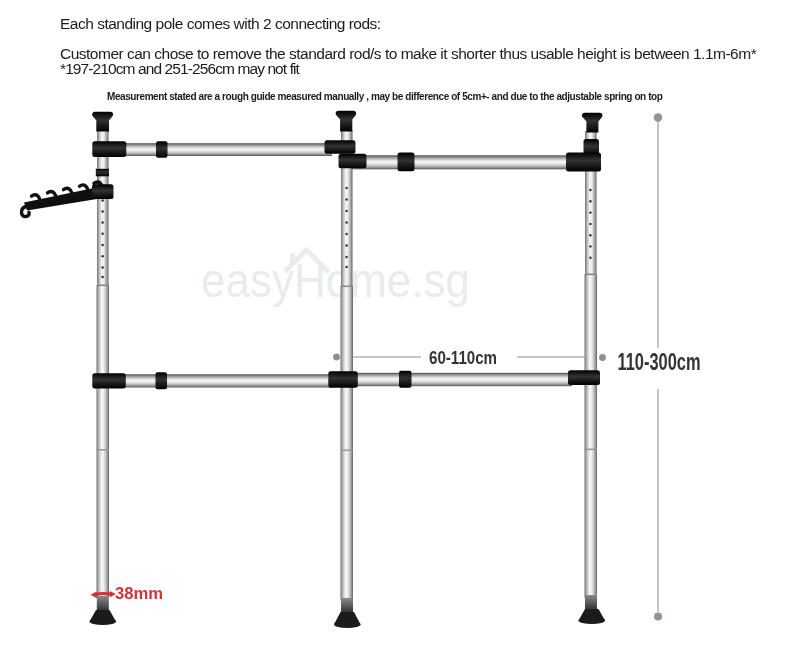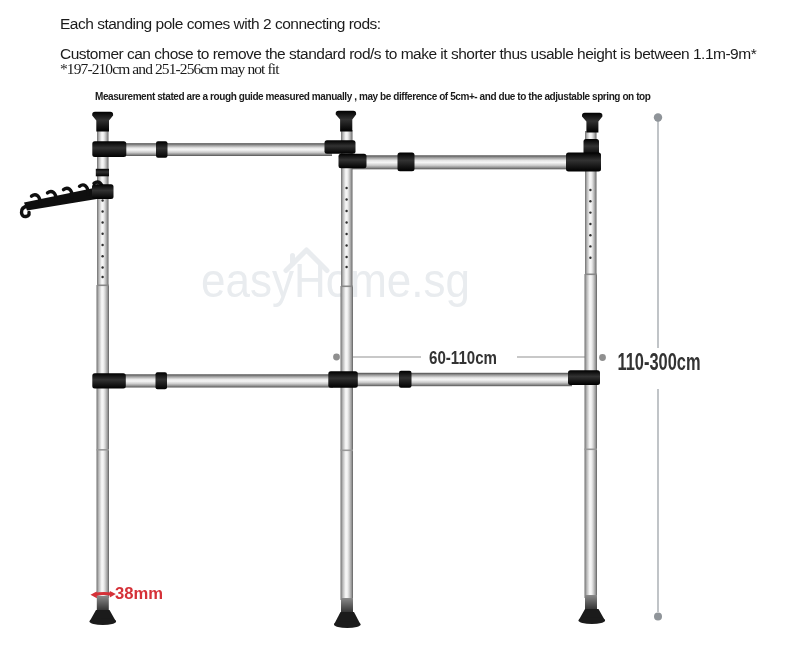--- a/index.html
+++ b/index.html
@@ -7,25 +7,25 @@
          font-family:"Liberation Sans", sans-serif;}
   .txt{position:absolute;color:#1b1b1b;font-size:15.5px;line-height:15px;white-space:nowrap;}
 </style>
 </head>
 <body>
 <div id="stage">
 
   <div class="txt" id="l1" style="left:60px;top:16px;letter-spacing:-0.5px;">Each standing pole comes with 2 connecting rods:</div>
 
 
-  <div class="txt" id="l3" style="left:60px;top:46px;letter-spacing:-0.5px;">Customer can chose to remove the standard rod/s to make it shorter thus usable height is between 1.1m-9m*</div>
-
-  <div class="txt" id="l4" style="left:60px;top:61px;letter-spacing:-0.9px;font-family:Liberation Serif, serif;">*197-210cm and 251-256cm may not fit</div>
-
-  <div class="txt" id="l5" style="left:47px;top:89px;font-size:10px;font-weight:bold;letter-spacing:-0.42px;padding-left:48px;">Measurement stated are a rough guide measured manually , may be difference of 5cm+- and due to the adjustable spring on top</div>
+  <div class="txt" id="l3" style="left:60px;top:46px;letter-spacing:-0.5px;">Customer can chose to remove the standard rod/s to make it shorter thus usable height is between 1.1m-6m*</div>
+
+  <div class="txt" id="l4" style="left:60px;top:61px;letter-spacing:-0.9px;">*197-210cm and 251-256cm may not fit</div>
+
+  <div class="txt" id="l5" style="left:59px;top:89px;font-size:10px;font-weight:bold;letter-spacing:-0.42px;padding-left:48px;">Measurement stated are a rough guide measured manually , may be difference of 5cm+- and due to the adjustable spring on top</div>
 
   <svg width="785" height="657" viewBox="0 0 785 657" style="position:absolute;left:0;top:0;" xmlns="http://www.w3.org/2000/svg">
     <defs>
       <linearGradient id="gp" x1="0" y1="0" x2="1" y2="0">
         <stop offset="0" stop-color="#6e6e6e"></stop>
         <stop offset="0.18" stop-color="#b8b8b8"></stop>
         <stop offset="0.40" stop-color="#f2f2f2"></stop>
         <stop offset="0.52" stop-color="#f7f7f7"></stop>
         <stop offset="0.68" stop-color="#d5d5d5"></stop>
         <stop offset="0.88" stop-color="#979797"></stop>

